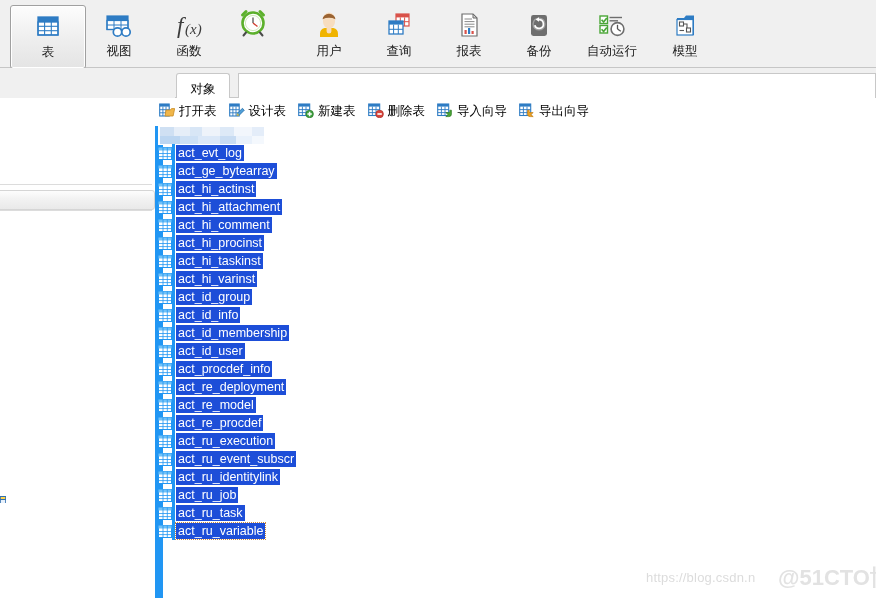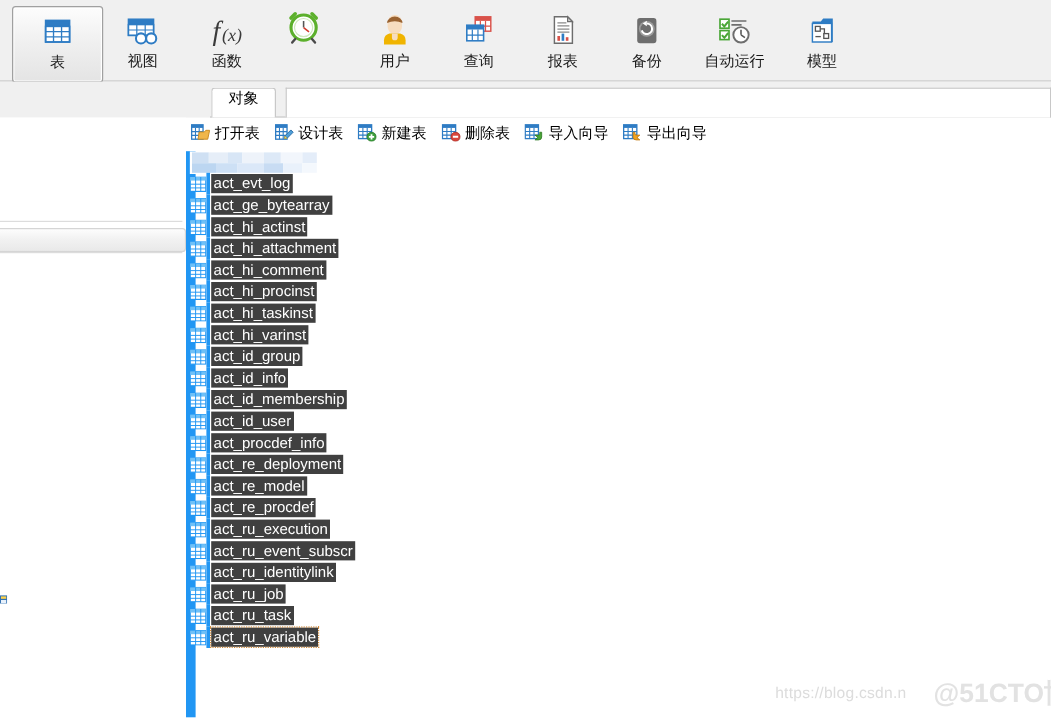--- a/index.html
+++ b/index.html
@@ -38,21 +38,21 @@
     position:absolute;left:0;top:68px;width:876px;height:30px;
     background:#f0f0f0;box-sizing:border-box;
   }
   #tabstrip .tabline{
     position:absolute;left:175px;right:0;bottom:0;height:1px;background:#c8c8c8;
   }
   .tab-obj{
     position:absolute;left:176px;top:5px;width:54px;height:25px;
     background:#fff;border:1px solid #c8c8c8;border-bottom:none;
     border-radius:3px 3px 0 0;
-    display:flex;align-items:flex-start;justify-content:center;
+    display:flex;align-items:flex-end;justify-content:center;
     font-size:12.5px;color:#000;box-sizing:border-box;
   }
   .tab-blank{
     position:absolute;left:238px;top:5px;right:0;height:25px;
     background:#fff;border:1px solid #c8c8c8;border-bottom:none;
     box-sizing:border-box;
   }
   
   #objbar{
     position:absolute;left:155px;top:99px;right:0;height:25px;
@@ -86,21 +86,21 @@
   }
   .blurrow{
     position:absolute;left:3px;top:0;width:105px;height:18px;
   }
   .trow{
     position:relative;height:18px;display:flex;align-items:center;
     padding-left:3px;box-sizing:border-box;
   }
   .trow .tico{width:14px;height:13px;flex:0 0 14px;margin-right:4px;}
   .trow .tname{
-    display:inline-block;background:#404040;color:#fff;
+    display:inline-block;background:#1d4ed8;color:#fff;
     font-size:12.5px;line-height:16px;padding:0 2px;white-space:nowrap;
   }
   .trow.focused .tname{outline:1px dotted #d08a3a;outline-offset:0;}
   .selband{
     position:absolute;left:17px;top:0;width:3px;height:18px;background:#2196f3;
   }
   .clipstrip{
     position:absolute;left:155px;top:126px;width:8px;height:472px;
     background:#2196f3;
   }

